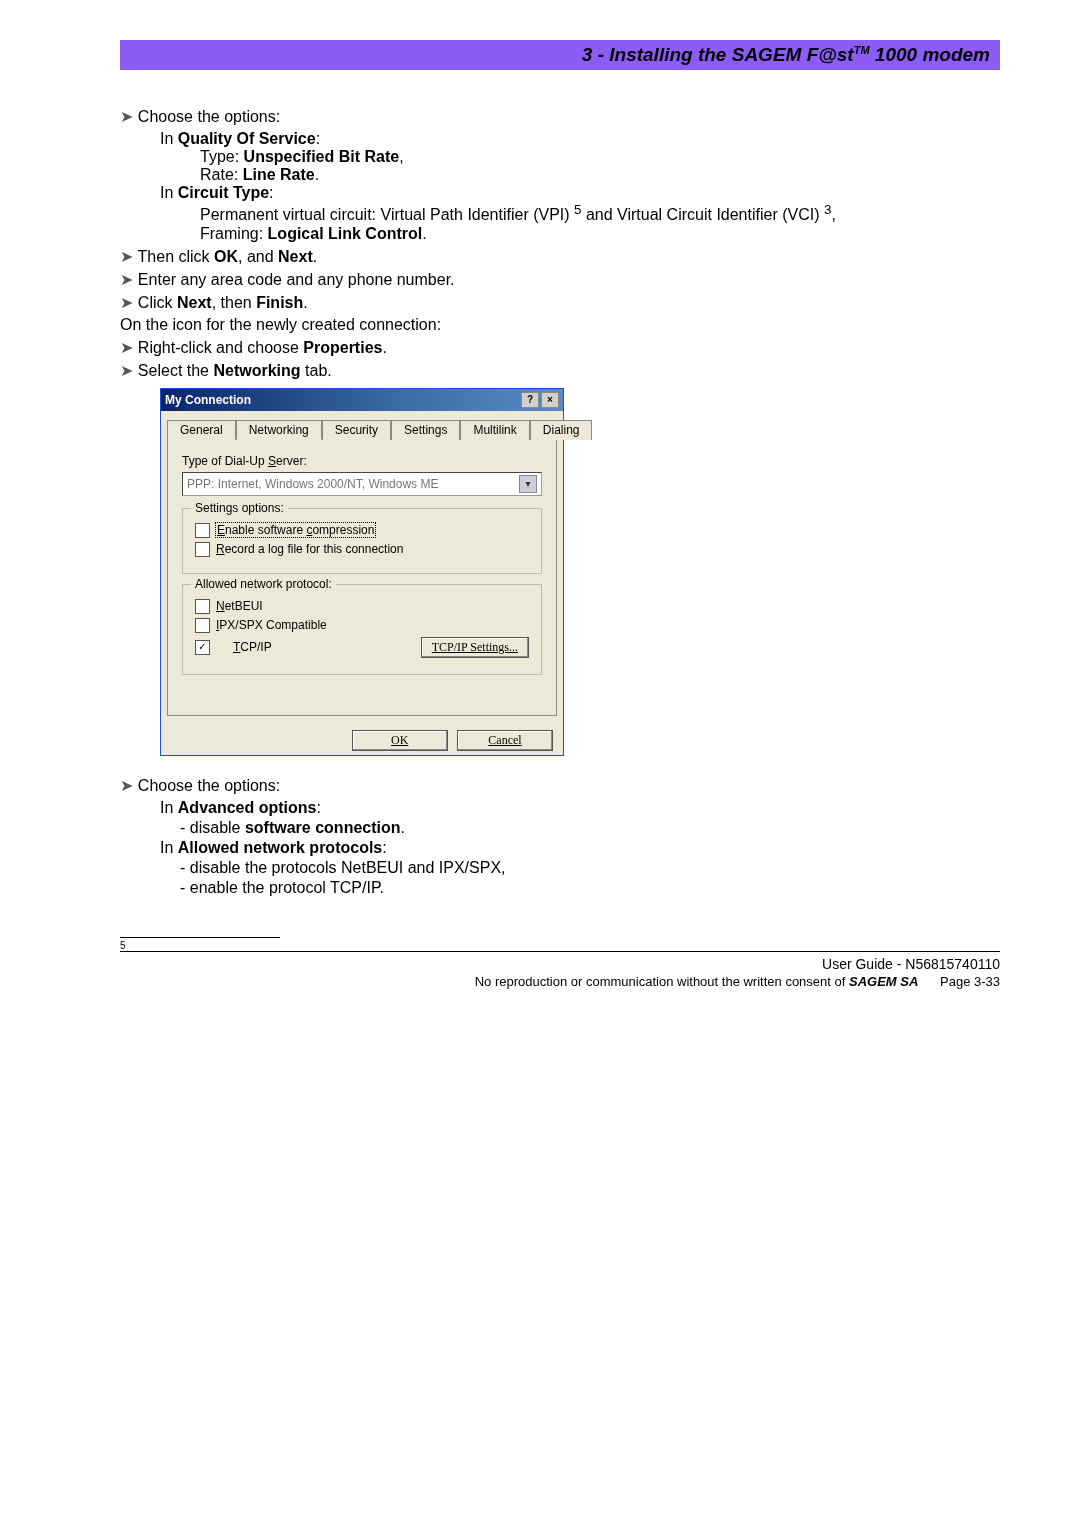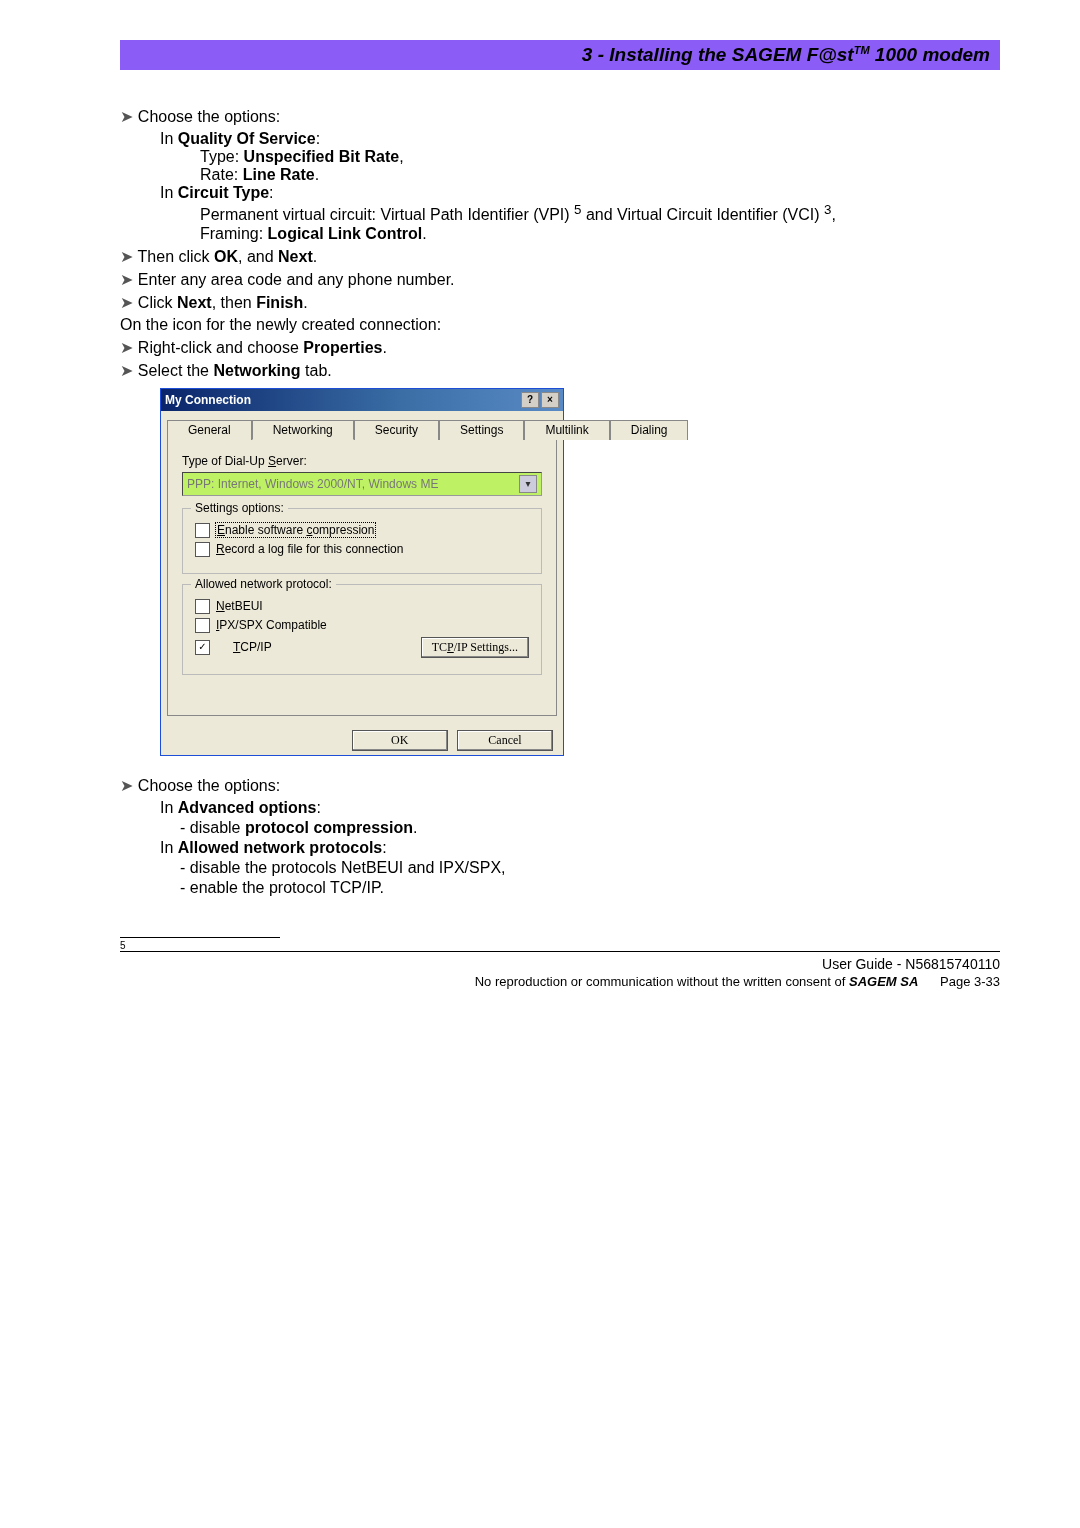--- a/index.html
+++ b/index.html
@@ -50,49 +50,50 @@
     align-items: center;
   }
   .title-icons { display:flex; gap:2px; }
   .title-icon {
     width:16px; height:14px; background:#d4d0c8; border:1px solid #888;
     font-size:10px; font-weight:bold; text-align:center; line-height:13px; color:#000;
   }
   .tabs { display:flex; margin: 8px 6px 0 6px; }
   .tab {
     border:1px solid #888; border-bottom:none;
-    padding: 2px 20px; background:#ece9d8;
+    padding: 2px 12px; background:#ece9d8;
     font-size:12px; position:relative; top:1px;
   }
   .tab.active { background:#ece9d8; border-bottom:1px solid #ece9d8; }
   .tab-panel {
     border:1px solid #888; margin:0 6px 8px 6px;
     padding: 14px 14px 30px 14px; background:#ece9d8;
   }
   .lbl { margin: 0 0 4px 0; }
   .combo {
-    border:1px inset #999; background:#bef264; color:#777;
+    border:1px inset #999; background:#ffffff; color:#777;
     padding:2px 4px; display:flex; justify-content:space-between; align-items:center;
     margin-bottom:12px;
   }
   .combo-btn { width:16px; height:16px; background:#ccd; border:1px solid #888;
     display:inline-flex; align-items:center; justify-content:center; font-size:10px; color:#333;}
   .group {
     border:1px solid #bbb; padding:10px 12px 12px; margin-bottom:10px; position:relative;
   }
   .group-title { position:absolute; top:-8px; left:8px; background:#ece9d8; padding:0 4px; font-size:12px; }
   .chkline { margin:4px 0; display:flex; align-items:center; gap:6px; }
   .chk { width:13px; height:13px; background:#fff; border:1px solid #555; font-size:10px; text-align:center; line-height:12px; }
   .chk.checked::before { content:"✓"; }
   .chk-dotted { outline:1px dotted #000; padding:0 1px; }
   .btn {
     min-width:74px; padding:2px 10px; border:1px solid #555;
     background:#ece9d8; text-align:center; font-family:Tahoma; font-size:12px;
     box-shadow: inset -1px -1px #888, inset 1px 1px #fff;
     display:inline-block;
+    text-decoration:underline;
   }
   .dlg-buttons { text-align:right; padding:6px 10px 4px; }
   .dlg-buttons .btn { margin-left:6px; }
 
   .footnote-rule { border:none; border-top:1px solid #000; width:160px; margin:40px 0 2px 0; }
   .fnum { font-size:10px; margin-left:0; }
 
   .footer {
     border-top:1px solid #000; margin-top:0;
     font-size:14px; display:flex; flex-direction:column; align-items:flex-end; gap:2px; padding-top:4px;
@@ -184,21 +185,21 @@
     </div>
 
     <div class="dlg-buttons">
       <span class="btn">OK</span>
       <span class="btn">Cancel</span>
     </div>
   </div>
 
   <div class="bullet-line">Choose the options:</div>
   <div class="l1">In <span class="bold">Advanced options</span>:</div>
-  <div class="dash">disable <span class="bold">protocol compression</span>.</div>
+  <div class="dash">disable <span class="bold">software connection</span>.</div>
   <div class="l1">In <span class="bold">Allowed network protocols</span>:</div>
   <div class="dash">disable the protocols NetBEUI and IPX/SPX,</div>
   <div class="dash">enable the protocol TCP/IP.</div>
 
   <hr class="footnote-rule">
   <div class="fnum">5</div>
 
   <div class="footer">
     <div>User Guide - N56815740110</div>
     <div class="line2">

